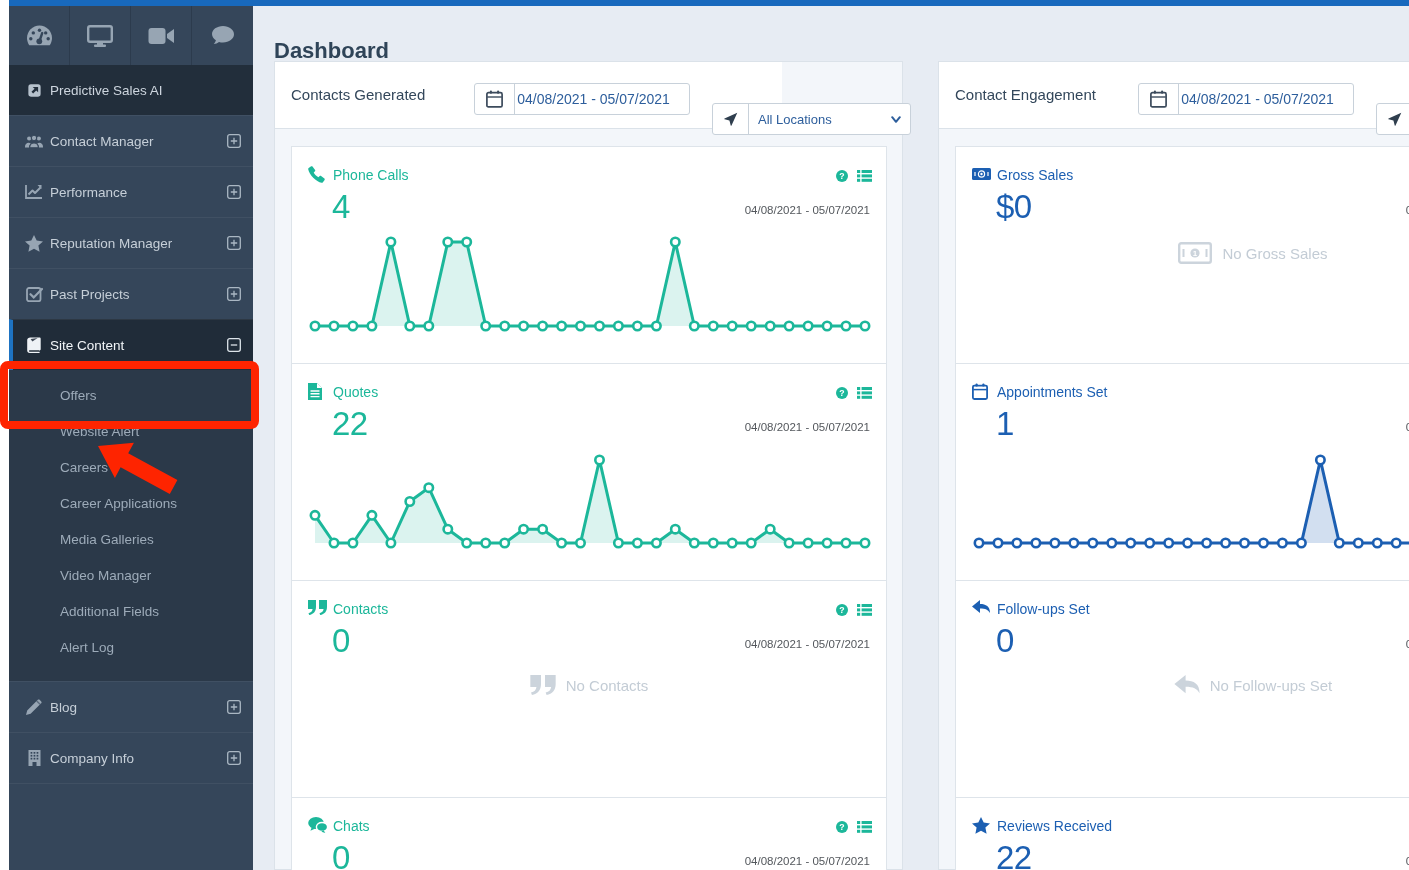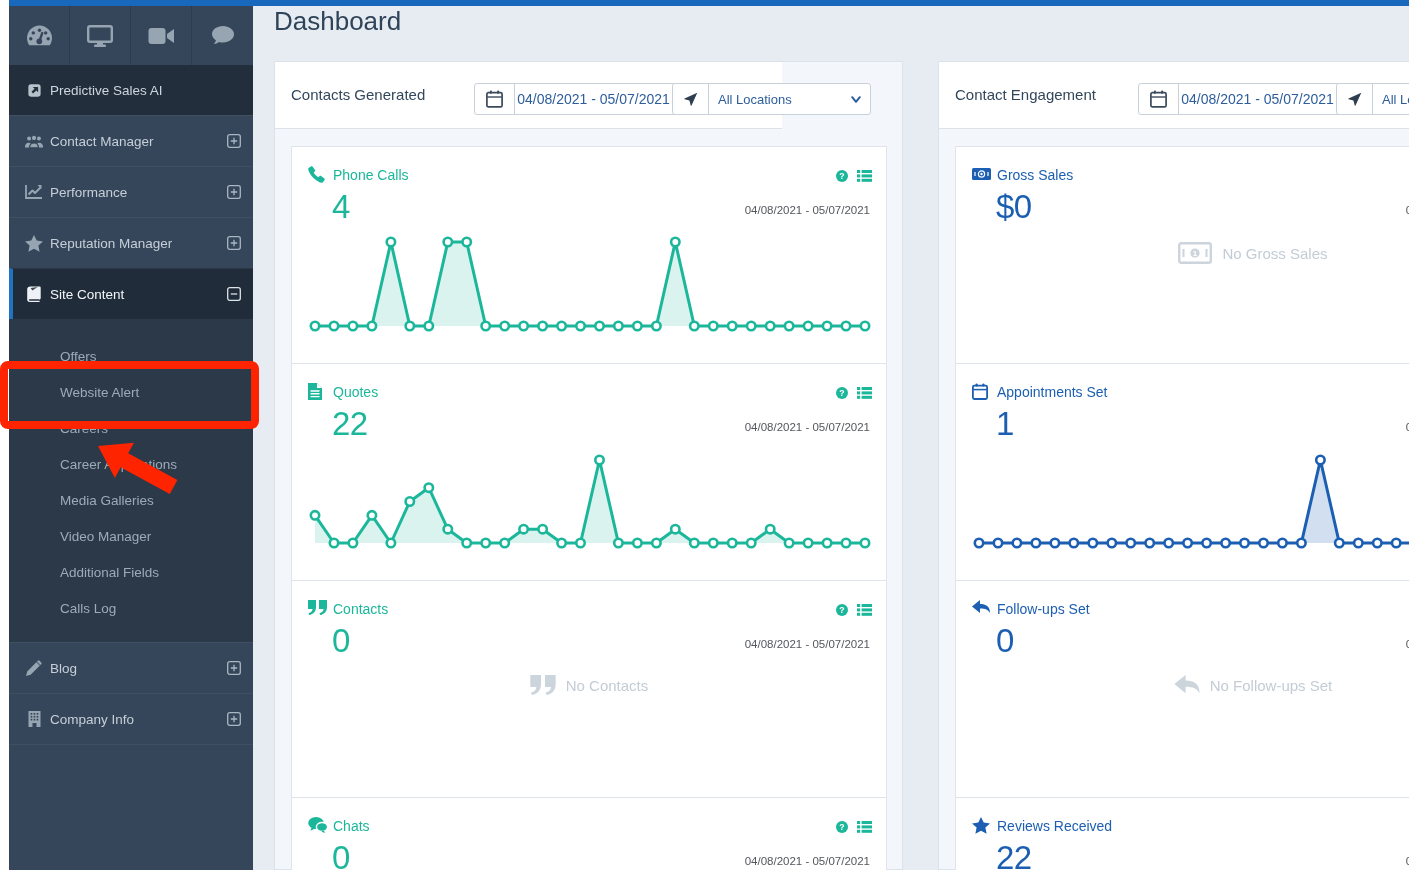--- a/index.html
+++ b/index.html
@@ -11,35 +11,35 @@
 #iconrow .ic { width:61px; height:59px; display:flex; align-items:center; justify-content:center; border-right:1px solid #2c3b4d; }
 #iconrow .ic:last-child { border-right:none; }
 .mi { position:relative; height:51px; display:flex; align-items:center; color:#c6cfd8; font-size:13.5px; border-top:1px solid rgba(255,255,255,0.06); }
 .mi .mico { position:absolute; left:16px; width:18px; height:18px; display:flex; align-items:center; justify-content:center; }
 .mi .mtxt { margin-left:41px; }
 .mi .exp { position:absolute; right:12px; top:50%; margin-top:-7px; }
 .mi.dark { background:#222e3b; height:50px; border-top:none; }
 .mi.active { background:#202c39; border-left:4px solid #1e73c2; color:#f2f6f9; border-top:1px solid rgba(255,255,255,0.06); }
 .mi.active .mico { left:12px; }
 .mi.active .mtxt { margin-left:37px; }
-#submenu { background:#2b3949; padding:20px 0 15px 0; }
+#submenu { background:#2b3949; padding:8px 0 15px 0; }
 #submenu .smi { height:36px; line-height:36px; padding-left:51px; color:#9dabb9; font-size:13.5px; }
 #content { position:absolute; left:253px; top:6px; width:1156px; height:864px; background:#e7ecf3; }
-#content h1 { position:absolute; left:21px; top:0; font-size:26px; font-weight:400; color:#2f4458; }
+#content h1 { position:absolute; left:21px; top:32px; font-size:22px; font-weight:700; color:#2f4458; }
 .panel { position:absolute; top:55px; width:629px; height:809px; background:#f3f6fa; border:1px solid #dbe2e9; }
 .panel.left { left:21px; }
 .panel.right { left:685px; }
 .phead { position:absolute; left:0; top:0; width:507px; height:67px; background:#fff; border-bottom:1px solid #dbe2e9; }
 .phead .ptitle { position:absolute; left:16px; top:24px; font-size:15px; color:#33475b; font-weight:500; }
 .ctrl { position:absolute; top:21px; height:32px; background:#fff; border:1px solid #c8d1da; border-radius:3px; display:flex; }
 .ctrl .cell { height:100%; display:flex; align-items:center; justify-content:center; }
 .g1 { left:199px; width:216px; }
 .g1 .cal { width:40px; border-right:1px solid #c8d1da; }
 .g1 .dtxt { width:174px; font-size:14px; color:#2d5e9c; padding-right:17px; }
-.g2 { left:397px; width:199px; }
+.g2 { left:437px; width:199px;margin-top:20px; }
 .g2 .loc { width:36px; border-right:1px solid #c8d1da; }
 .g2 .sel { flex:1; position:relative; }
 .g2 .sel .stxt { position:absolute; left:9px; top:8px; font-size:13px; color:#2d5e9c; }
 .card { position:absolute; left:16px; width:596px; height:227px; background:#fff; border:1px solid #dee4ea; }
 .ci { position:absolute; left:16px; top:19px; width:18px; height:17px; }
 .ct { position:absolute; left:41px; top:20px; font-size:14px; }
 .teal { color:#1cb79a; }
 .blu { color:#1c5fb2; }
 .num { position:absolute; left:40px; top:41px; font-size:33px; letter-spacing:-0.5px; }
 .cdate { position:absolute; right:16px; top:57px; font-size:11.5px; color:#53575c; }
@@ -130,20 +130,33 @@
         <svg width="18" height="17" viewBox="0 0 18 17">
           <path fill="#97a5b3" d="M9 0l2.7 5.6 6.3.8-4.6 4.2 1.2 6.1L9 13.7l-5.6 3 1.2-6.1L0 6.4l6.3-.8z"></path>
         </svg>
       </span>
       <span class="mtxt">Reputation Manager</span>
       <span class="exp"><svg width="14" height="14" viewBox="0 0 14 14">
           <rect x="0.7" y="0.7" width="12.6" height="12.6" rx="2" fill="none" stroke="#aab7c3" stroke-width="1.3"></rect>
           <path stroke="#aab7c3" stroke-width="1.3" d="M7 3.8v6.4M3.8 7h6.4"></path>
         </svg></span>
     </div>
+  <div class="mi">
+      <span class="mico">
+        <svg width="17" height="16" viewBox="0 0 17 16">
+          <rect x="1" y="2" width="13.5" height="13.2" rx="2" fill="none" stroke="#97a5b3" stroke-width="1.8"></rect>
+          <path fill="none" stroke="#97a5b3" stroke-width="2.2" stroke-linecap="round" d="M4.5 8.2l3.2 3.2L16 3"></path>
+        </svg>
+      </span>
+      <span class="mtxt">Past Projects</span>
+      <span class="exp"><svg width="14" height="14" viewBox="0 0 14 14">
+          <rect x="0.7" y="0.7" width="12.6" height="12.6" rx="2" fill="none" stroke="#aab7c3" stroke-width="1.3"></rect>
+          <path stroke="#aab7c3" stroke-width="1.3" d="M7 3.8v6.4M3.8 7h6.4"></path>
+        </svg></span>
+    </div>
   <div class="mi active">
       <span class="mico">
         <svg width="16" height="16" viewBox="0 0 16 16">
           <path fill="#eef2f6" d="M4.2 0.5h9.3c0.7 0 1.2 0.5 1.2 1.2v10.5c0 0.5-0.3 0.9-0.8 1.1-0.5 0.2-0.8 0.7-0.8 1.2 0 0.5 0.3 1 0.8 1.2v0.3H3.6c-1.4 0-2.4-1-2.4-2.4V2.9C1.2 1.6 2.5 0.5 4.2 0.5z"></path>
           <path fill="#202c39" d="M3.7 13.2h9.6c-0.2 0.5-0.2 1.1 0 1.6H3.7c-0.5 0-0.8-0.4-0.8-0.8 0-0.5 0.3-0.8 0.8-0.8z"></path>
           <path fill="#202c39" d="M4.6 2.1l7-1.2-5.2 3.6z" opacity="0.85"></path>
         </svg>
       </span>
       <span class="mtxt" style="font-weight:500;">Site Content</span>
       <span class="exp"><svg width="14" height="14" viewBox="0 0 14 14">
@@ -152,21 +165,21 @@
         </svg></span>
     </div>
   <div id="submenu">
     <div class="smi">Offers</div>
     <div class="smi">Website Alert</div>
     <div class="smi">Careers</div>
     <div class="smi">Career Applications</div>
     <div class="smi">Media Galleries</div>
     <div class="smi">Video Manager</div>
     <div class="smi">Additional Fields</div>
-    <div class="smi">Calls Log</div>
+    <div class="smi">Alert Log</div>
   </div>
   <div class="mi">
       <span class="mico">
         <svg width="16" height="16" viewBox="0 0 16 16">
           <path fill="#97a5b3" d="M0 16l1.2-4.6L11.8 0.8c.5-.5 1.3-.5 1.8 0l1.6 1.6c.5.5.5 1.3 0 1.8L4.6 14.8z"></path>
           <path fill="#35465a" d="M10.2 2.4l3.4 3.4 1-1-3.4-3.4z" opacity="0.6"></path>
         </svg>
       </span>
       <span class="mtxt">Blog</span>
       <span class="exp"><svg width="14" height="14" viewBox="0 0 14 14">

